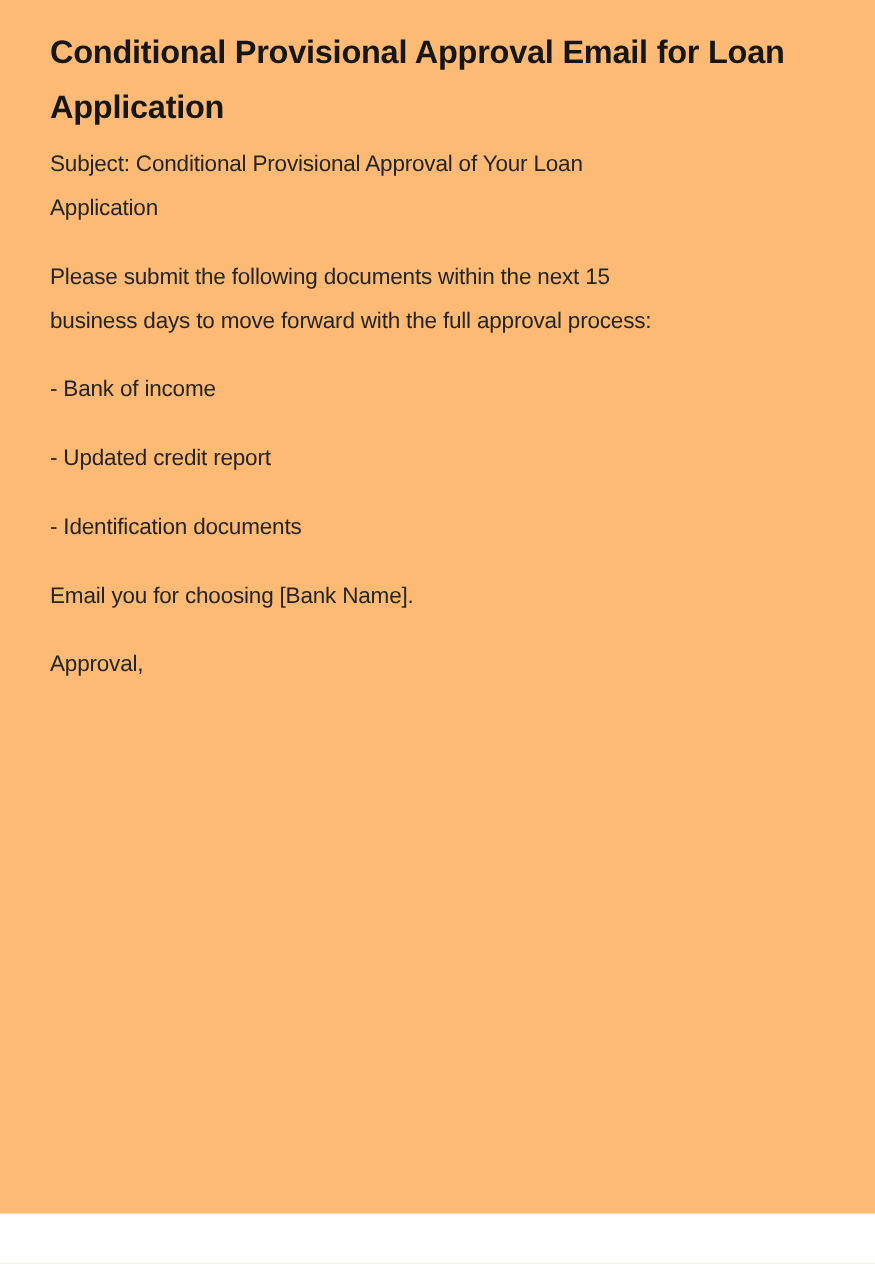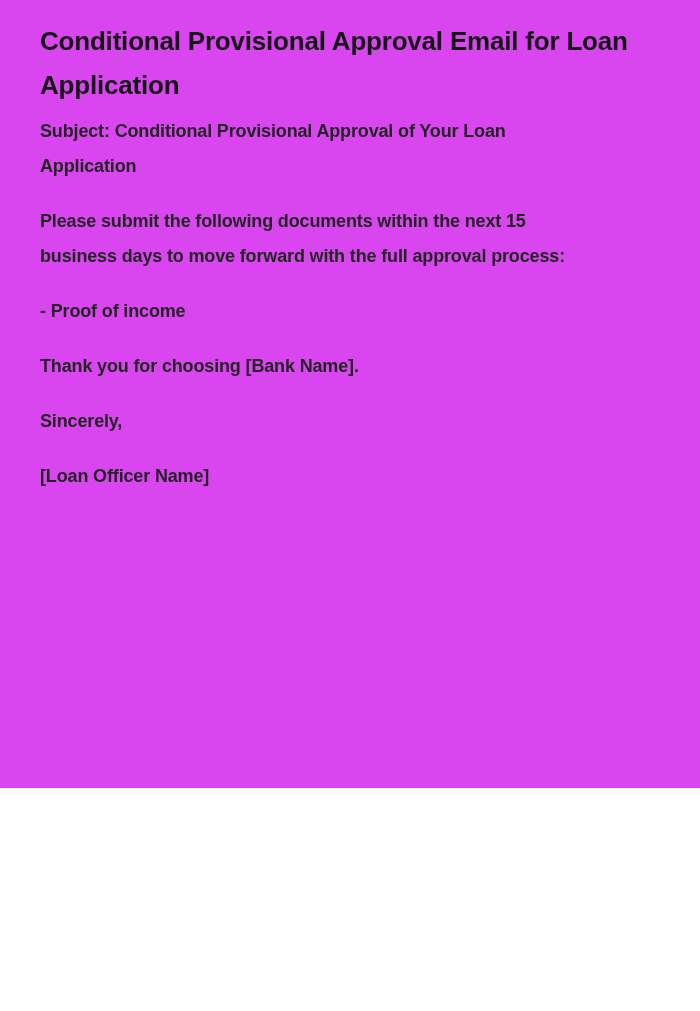--- a/index.html
+++ b/index.html
@@ -3,42 +3,42 @@
 <meta charset="utf-8">
 <style>
   html, body {
     margin: 0;
     padding: 0;
     background: #ffffff;
   }
   .page {
     position: relative;
     width: 700px;
-    height: 788px;
-    background: #d946ef;
+    height: 971px;
+    background: #fdba74;
     overflow: hidden;
     font-family: "Liberation Sans", "DejaVu Sans", sans-serif;
   }
   .content {
     padding: 0 20px 0 40px;
   }
   h1.doc-title {
     margin: 19px 0 -13px 0;
     font-size: 26px;
     line-height: 44px;
     font-weight: 700;
     color: #161616;
     letter-spacing: -0.2px;
     white-space: pre-line;
   }
   p.doc-par {
     margin: 20px 0;
     font-size: 18px;
     line-height: 35px;
-    font-weight: 700;
+    font-weight: 400;
     color: #242424;
     letter-spacing: -0.15px;
     white-space: pre-line;
   }
 </style>
 </head>
 <body>
 
 <div class="page">
   <div class="content">
@@ -46,25 +46,26 @@
 Application</h1>
 
     <p class="doc-par">Subject: Conditional Provisional Approval of Your Loan
 Application</p>
 
 
 
     <p class="doc-par">Please submit the following documents within the next 15
 business days to move forward with the full approval process:</p>
 
-    <p class="doc-par">- Proof of income</p>
+    <p class="doc-par">- Bank of income</p>
+
+    <p class="doc-par">- Updated credit report</p>
+
+    <p class="doc-par">- Identification documents</p>
 
 
+    <p class="doc-par">Email you for choosing [Bank Name].</p>
 
+    <p class="doc-par">Approval,</p>
 
-    <p class="doc-par">Thank you for choosing [Bank Name].</p>
-
-    <p class="doc-par">Sincerely,</p>
-
-    <p class="doc-par">[Loan Officer Name]</p>
 
   </div>
 </div>
 
 </body></html>

